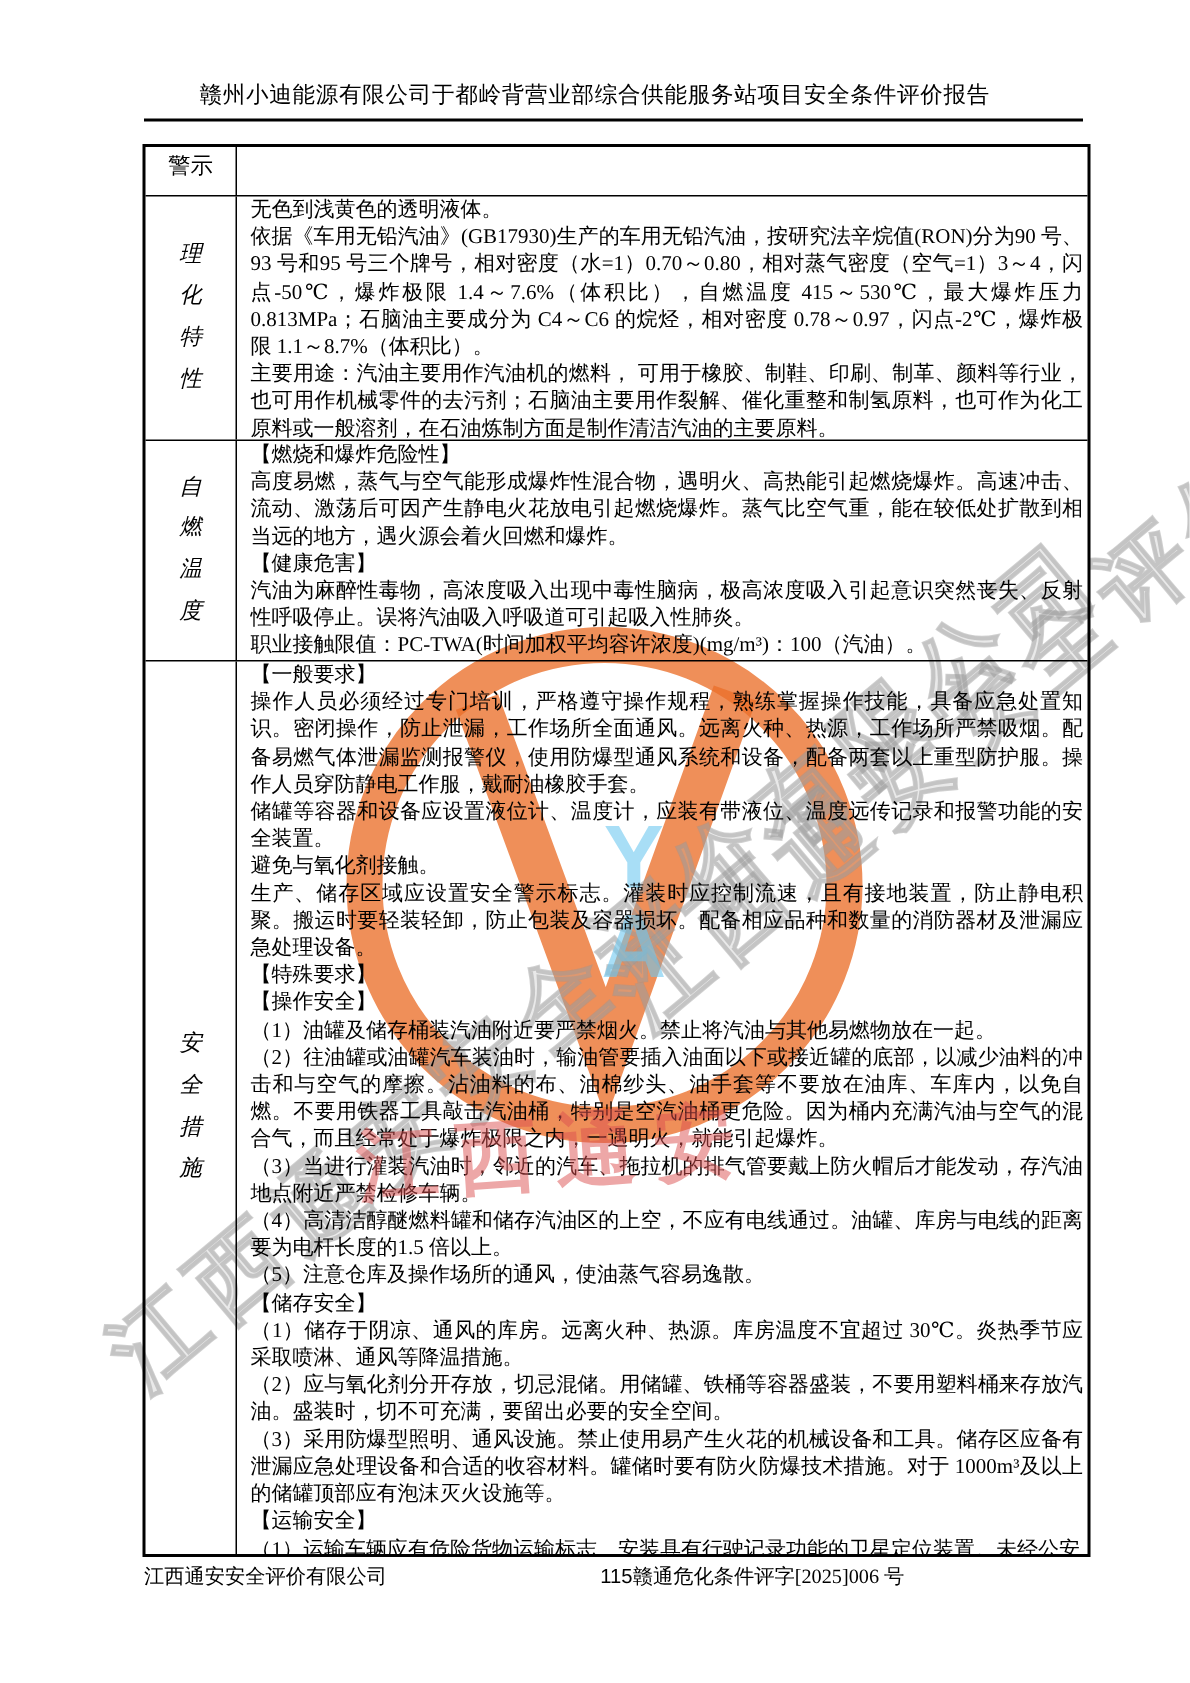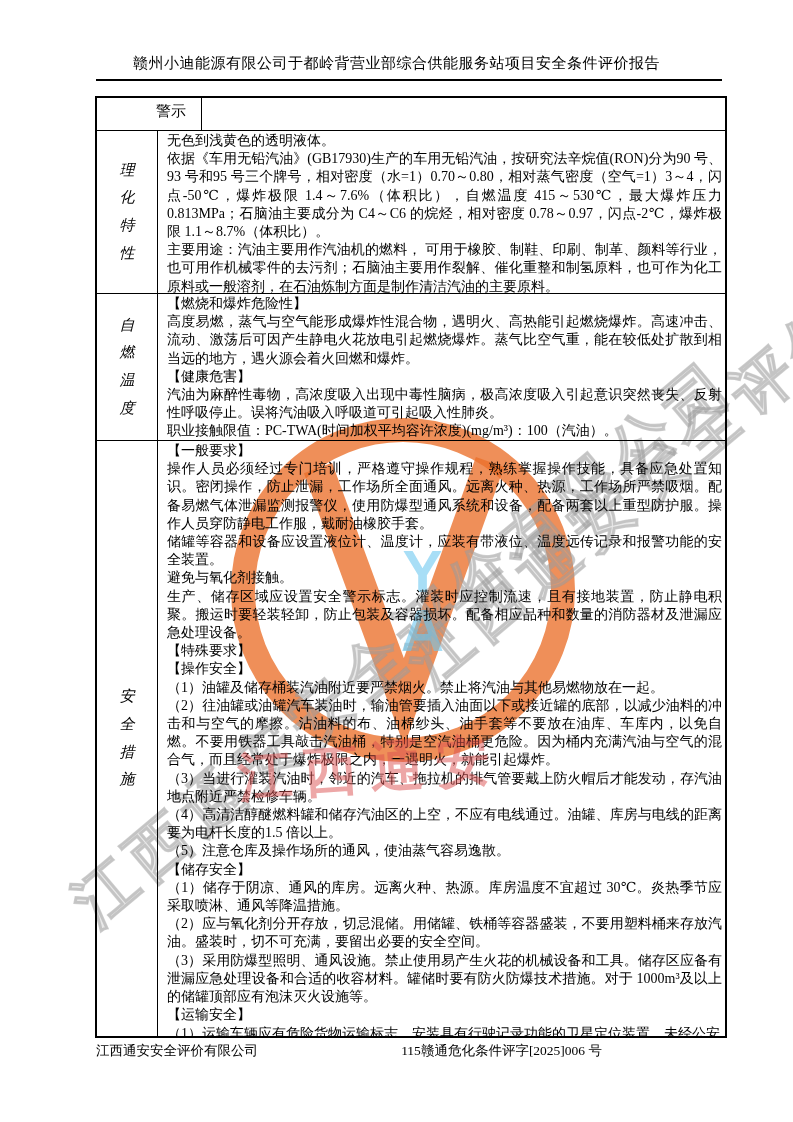--- a/index.html
+++ b/index.html
@@ -39,32 +39,32 @@
   }
   .vlabel { width:1em; word-break:break-all; text-align:center; line-height:1.85;font-style:italic; }
   .hlabel { line-height:1; padding-bottom:6px; }
   .content-cell {
     flex:1 1 auto; box-sizing:border-box;
     padding:1px 3px 0 9px;
     font-size:14px; line-height:18.2px;
     text-align:justify; white-space:pre-line;
     overflow:hidden;
   }
-  .row-warning        { height:32px;padding-left:44px; }
+  .row-warning        { height:32px; }
   .row-physchem       { height:163px; }
   .row-hazard         { height:147px; }
   .row-safety         { height:596px; }
 
   
   .footer {
     position:absolute; top:1042px; left:96px; width:630px;
     display:flex; align-items:baseline; font-size:13.5px;
   }
   .footer .f-left   { flex:1; text-align:left; }
-  .footer .f-center { flex:0 0 auto; text-align:center; font-family:Liberation Serif, serif; }
+  .footer .f-center { flex:0 0 auto; text-align:center; font-family:Liberation Sans, sans-serif; }
   .footer .f-right  { flex:1; text-align:left; }
 
   
   .wm-gray {
     position:absolute; white-space:nowrap; font-weight:bold;
     font-size:62px; letter-spacing:8px;
     color:rgba(175,175,175,0.28);
     -webkit-text-stroke:1.2px rgba(150,150,150,0.45);
     transform-origin:0 0;
   }

